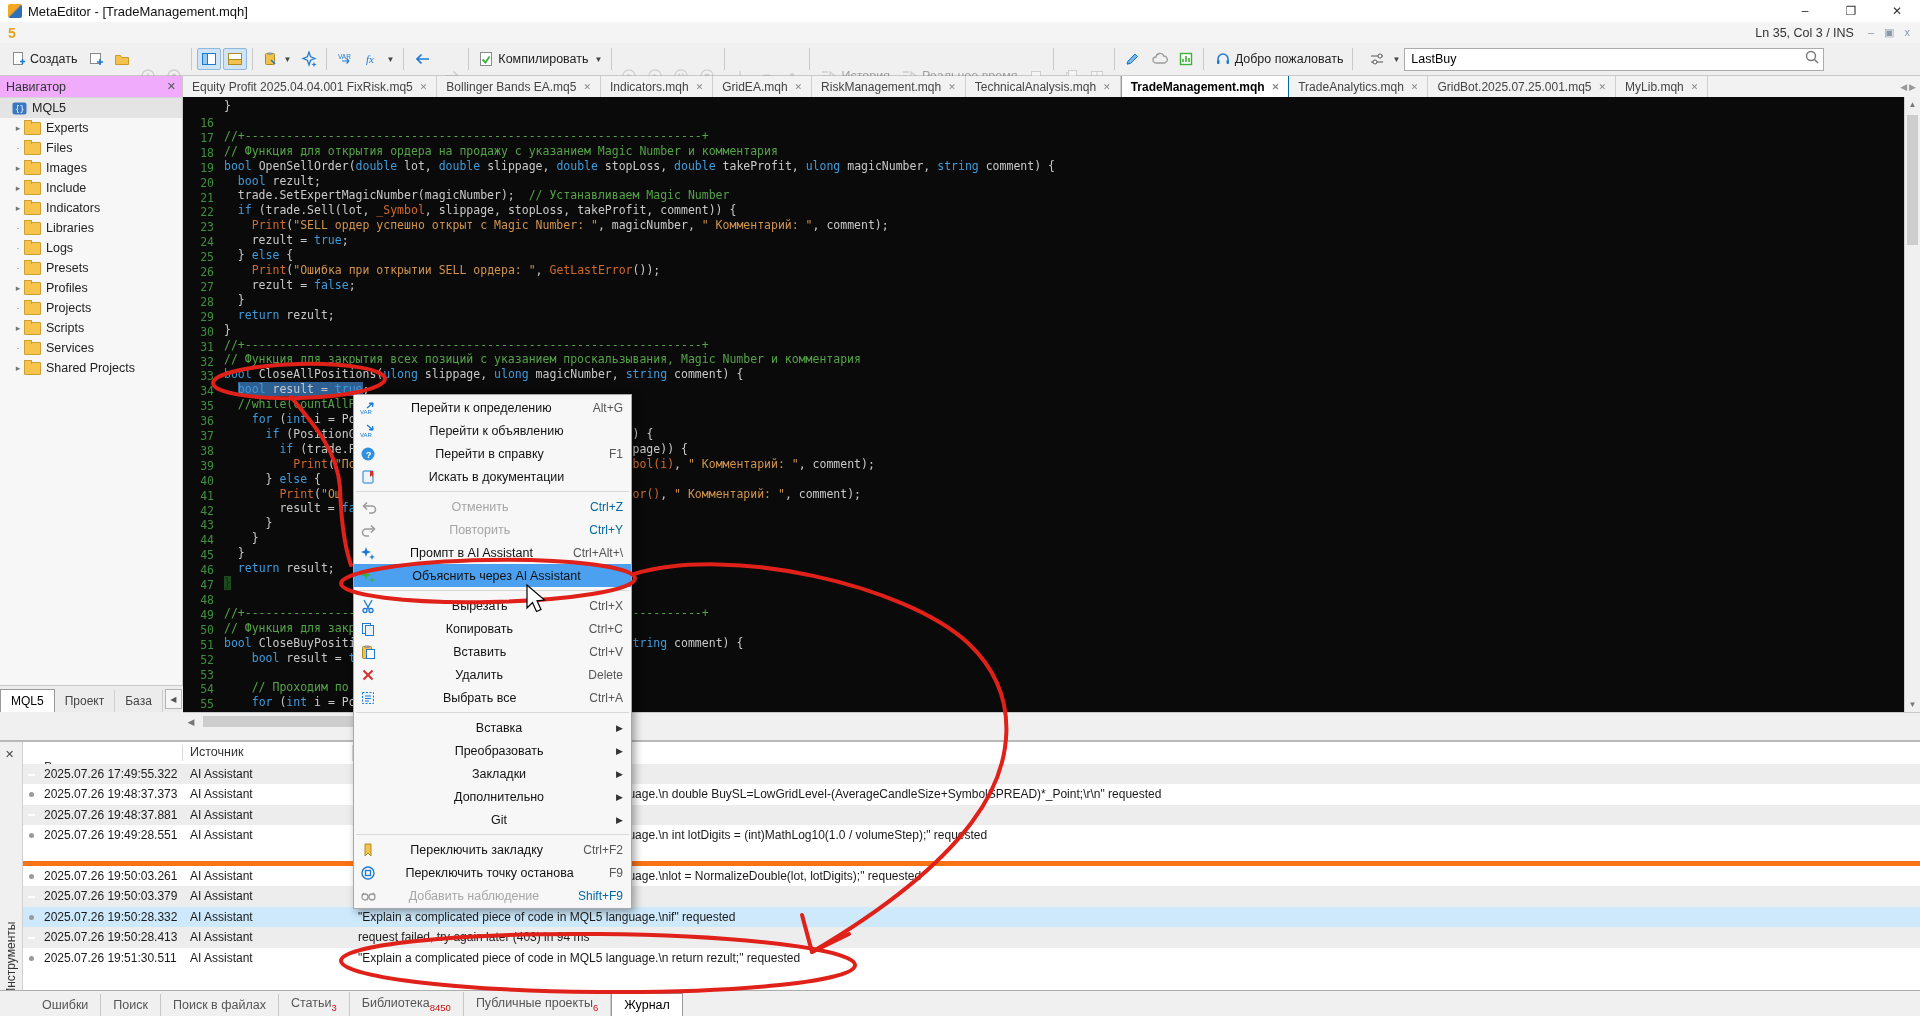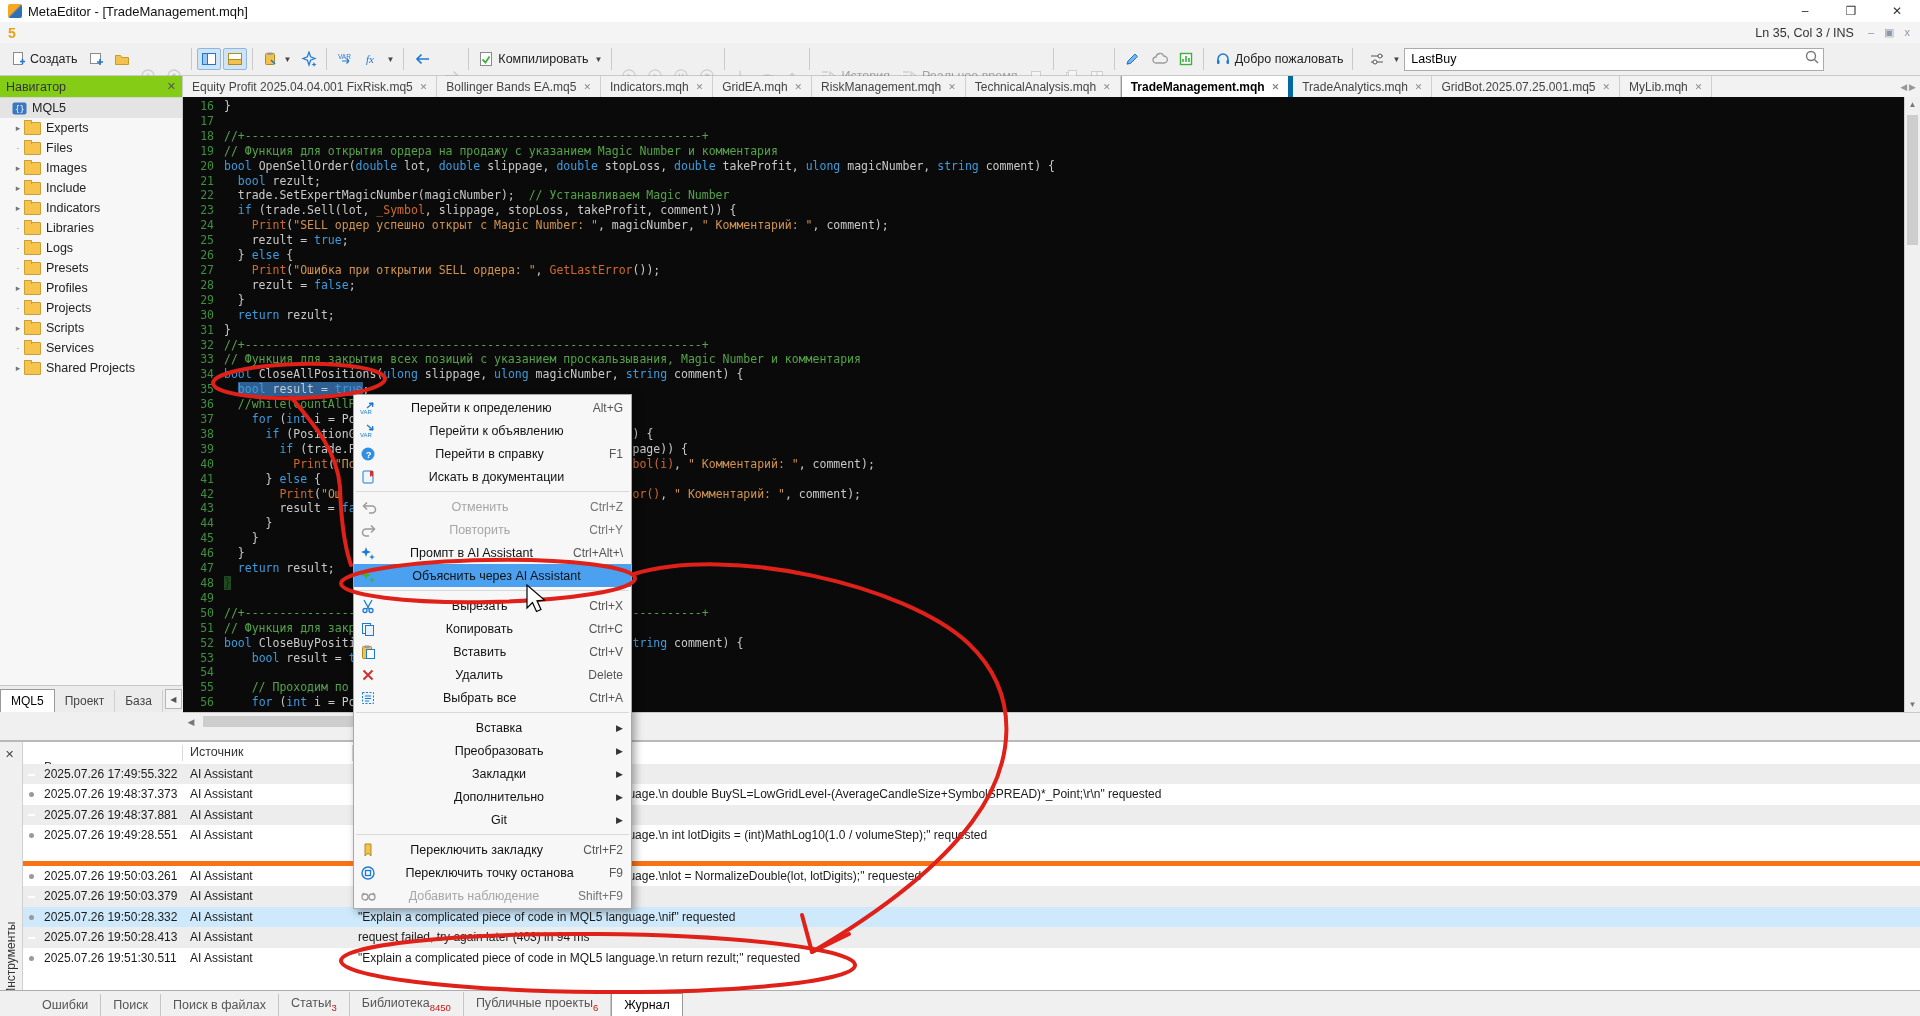--- a/index.html
+++ b/index.html
@@ -23,38 +23,38 @@
   .tb-sep{width:1px;height:22px;background:#c9c9c9;margin:0 5px;}
   .tb-btn{display:flex;align-items:center;gap:4px;padding:3px 4px;border-radius:2px;font-size:12.5px;color:#222;}
   .tb-btn.pressed{background:#cfe4f7;border:1px solid #8fb8dd;padding:2px 3px;}
   .tb-btn.dis{opacity:.38;margin-top:34px;}
   .tb-btn svg{display:block;}
   .dd{font-size:8px;color:#444;margin-left:2px;}
   #search-wrap{display:flex;align-items:center;margin-left:6px;}
   #search-box{width:390px;height:21px;border:1px solid #ababab;background:#fff;font-size:12.5px;padding:0 22px 0 6px;font-family:"Liberation Sans",sans-serif;}
   
   #navigator{left:0;top:76px;width:183px;height:636px;background:#f7f7f7;border-right:1px solid #c9c9c9;box-sizing:border-box;}
-  #nav-header{height:21px;background:#84cc16;border-bottom:1px solid #d4d4d4;display:flex;align-items:center;font-size:12.5px;color:#333;padding:0 6px;gap:8px;}
+  #nav-header{height:21px;background:#f0abfc;border-bottom:1px solid #d4d4d4;display:flex;align-items:center;font-size:12.5px;color:#333;padding:0 6px;gap:8px;}
   #nav-close{margin-left:auto;color:#555;font-size:11px;}
   .tree-row{display:flex;align-items:center;height:20px;font-size:12.5px;color:#222;white-space:nowrap;}
   .tw-exp{width:12px;text-align:center;color:#777;font-size:9px;}
   .folder{width:15px;height:11px;background:#f6c44d;border:1px solid #caa032;border-radius:1px;position:relative;margin-right:5px;}
   .folder:before{content:"";position:absolute;left:-1px;top:-3px;width:6px;height:3px;background:#f6c44d;border:1px solid #caa032;border-bottom:none;border-radius:1px 1px 0 0;}
   #nav-tabs{position:absolute;left:0;bottom:0;width:183px;height:26px;background:#ececec;border-top:1px solid #c9c9c9;display:flex;align-items:flex-end;overflow:hidden;}
   .nav-tab{font-size:12px;padding:4px 10px;color:#444;border-right:1px solid #cfcfcf;white-space:nowrap;}
   .nav-tab.active{background:#fff;border:1px solid #9a9a9a;border-bottom:none;color:#000;}
   .nav-scroll{width:15px;height:18px;border:1px solid #b5b5b5;background:#f5f5f5;font-size:8px;color:#555;display:flex;align-items:center;justify-content:center;margin:0 1px 3px 1px;flex:none;}
   
   #tabstrip{left:183px;top:76px;width:1737px;height:21px;background:#f2f2f2;border-bottom:1px solid #bfbfbf;display:flex;align-items:stretch;overflow:hidden;}
   .etab{display:flex;align-items:center;padding:0 9px;font-size:12px;color:#444;border-right:1px solid #cfcfcf;white-space:nowrap;}
   .etab .x{margin-left:7px;font-size:9px;color:#888;}
-  .etab.active{background:#ffffff;color:#000;font-weight:bold;border-right:5px solid #0369a1;border-left:1px solid #9a9a9a;text-align:center;}
+  .etab.active{background:#ffffff;color:#000;font-weight:bold;border-right:1px solid #0369a1;border-left:1px solid #9a9a9a;text-align:center;}
   #tab-scroll{margin-left:auto;display:flex;align-items:center;gap:2px;padding-right:4px;color:#999;font-size:9px;}
   #code-area{left:183px;top:97px;width:1737px;height:615px;background:#0a0a0a;overflow:hidden;}
-  #gutter{position:absolute;left:0;top:2px;width:31px;}
+  #gutter{position:absolute;left:0;top:19px;width:31px;}
   .ln{height:14.92px;line-height:14.92px;font-family:"DejaVu Sans Mono",monospace;font-size:11.5px;color:#3e8f3e;text-align:right;}
   #code-lines{position:absolute;left:41px;top:2px;}
   .cl{height:14.92px;line-height:14.92px;font-family:"DejaVu Sans Mono",monospace;font-size:11.5px;white-space:pre;}
   .p{color:#c9c9c9}.k{color:#3f9bdc}.c{color:#55a349}.s{color:#d1944f}.f{color:#cf6a2e}.h{color:transparent}
   .sel{background:#2d5f92}
   .bm{background:#1d4a1f}
   #vscroll{position:absolute;right:0;top:0;width:15px;height:615px;background:#f0f0f0;border-left:1px solid #d0d0d0;}
   #vthumb{position:absolute;left:2px;top:18px;width:11px;height:130px;background:#cdcdcd;}
   .scr-arrow{position:absolute;left:0;width:15px;height:15px;color:#777;font-size:8px;display:flex;align-items:center;justify-content:center;}
   #hscroll{left:183px;top:712px;width:1737px;height:17px;background:#f0f0f0;border-top:1px solid #c9c9c9;display:flex;align-items:center;}
@@ -80,21 +80,21 @@
   .btab{font-size:12.5px;color:#555;padding:4px 12px;border-right:1px solid #c6c6c6;white-space:nowrap;}
   .btab.active{background:#fff;border:1px solid #9a9a9a;border-bottom:none;color:#000;}
   .btab sub{color:#cc1111;font-size:9.5px;}
   
   #ctx-menu{left:353px;top:394px;width:279px;background:#f7f7f7;border:1px solid #a8a8a8;box-shadow:3px 3px 8px rgba(0,0,0,.35);box-sizing:border-box;padding:1px 0;z-index:40;}
   .mi{height:23px;display:flex;align-items:center;font-size:12.5px;color:#111;position:relative;padding-right:8px;text-align:center;}
   .mi .mic{width:28px;display:flex;align-items:center;justify-content:center;flex:none;}
   .mi .lbl{flex:1;white-space:nowrap;}
   .mi .sc{color:#555;font-size:12px;margin-left:12px;}
   .mi.dis{color:#a6a6a6;}
-  .mi.dis .sc{color:#737373;}
+  .mi.dis .sc{color:#0369a1;}
   .mi.hl{background:#4ba0ef;}
   .mi .sub{font-size:9px;color:#333;}
   .msep{height:1px;background:#d8d8d8;margin:3px 2px;}
   
   #overlay{left:0;top:0;width:1920px;height:1016px;z-index:90;pointer-events:none;}
 </style>
 </head>
 <body>
 
 <div id="titlebar" class="abs">

